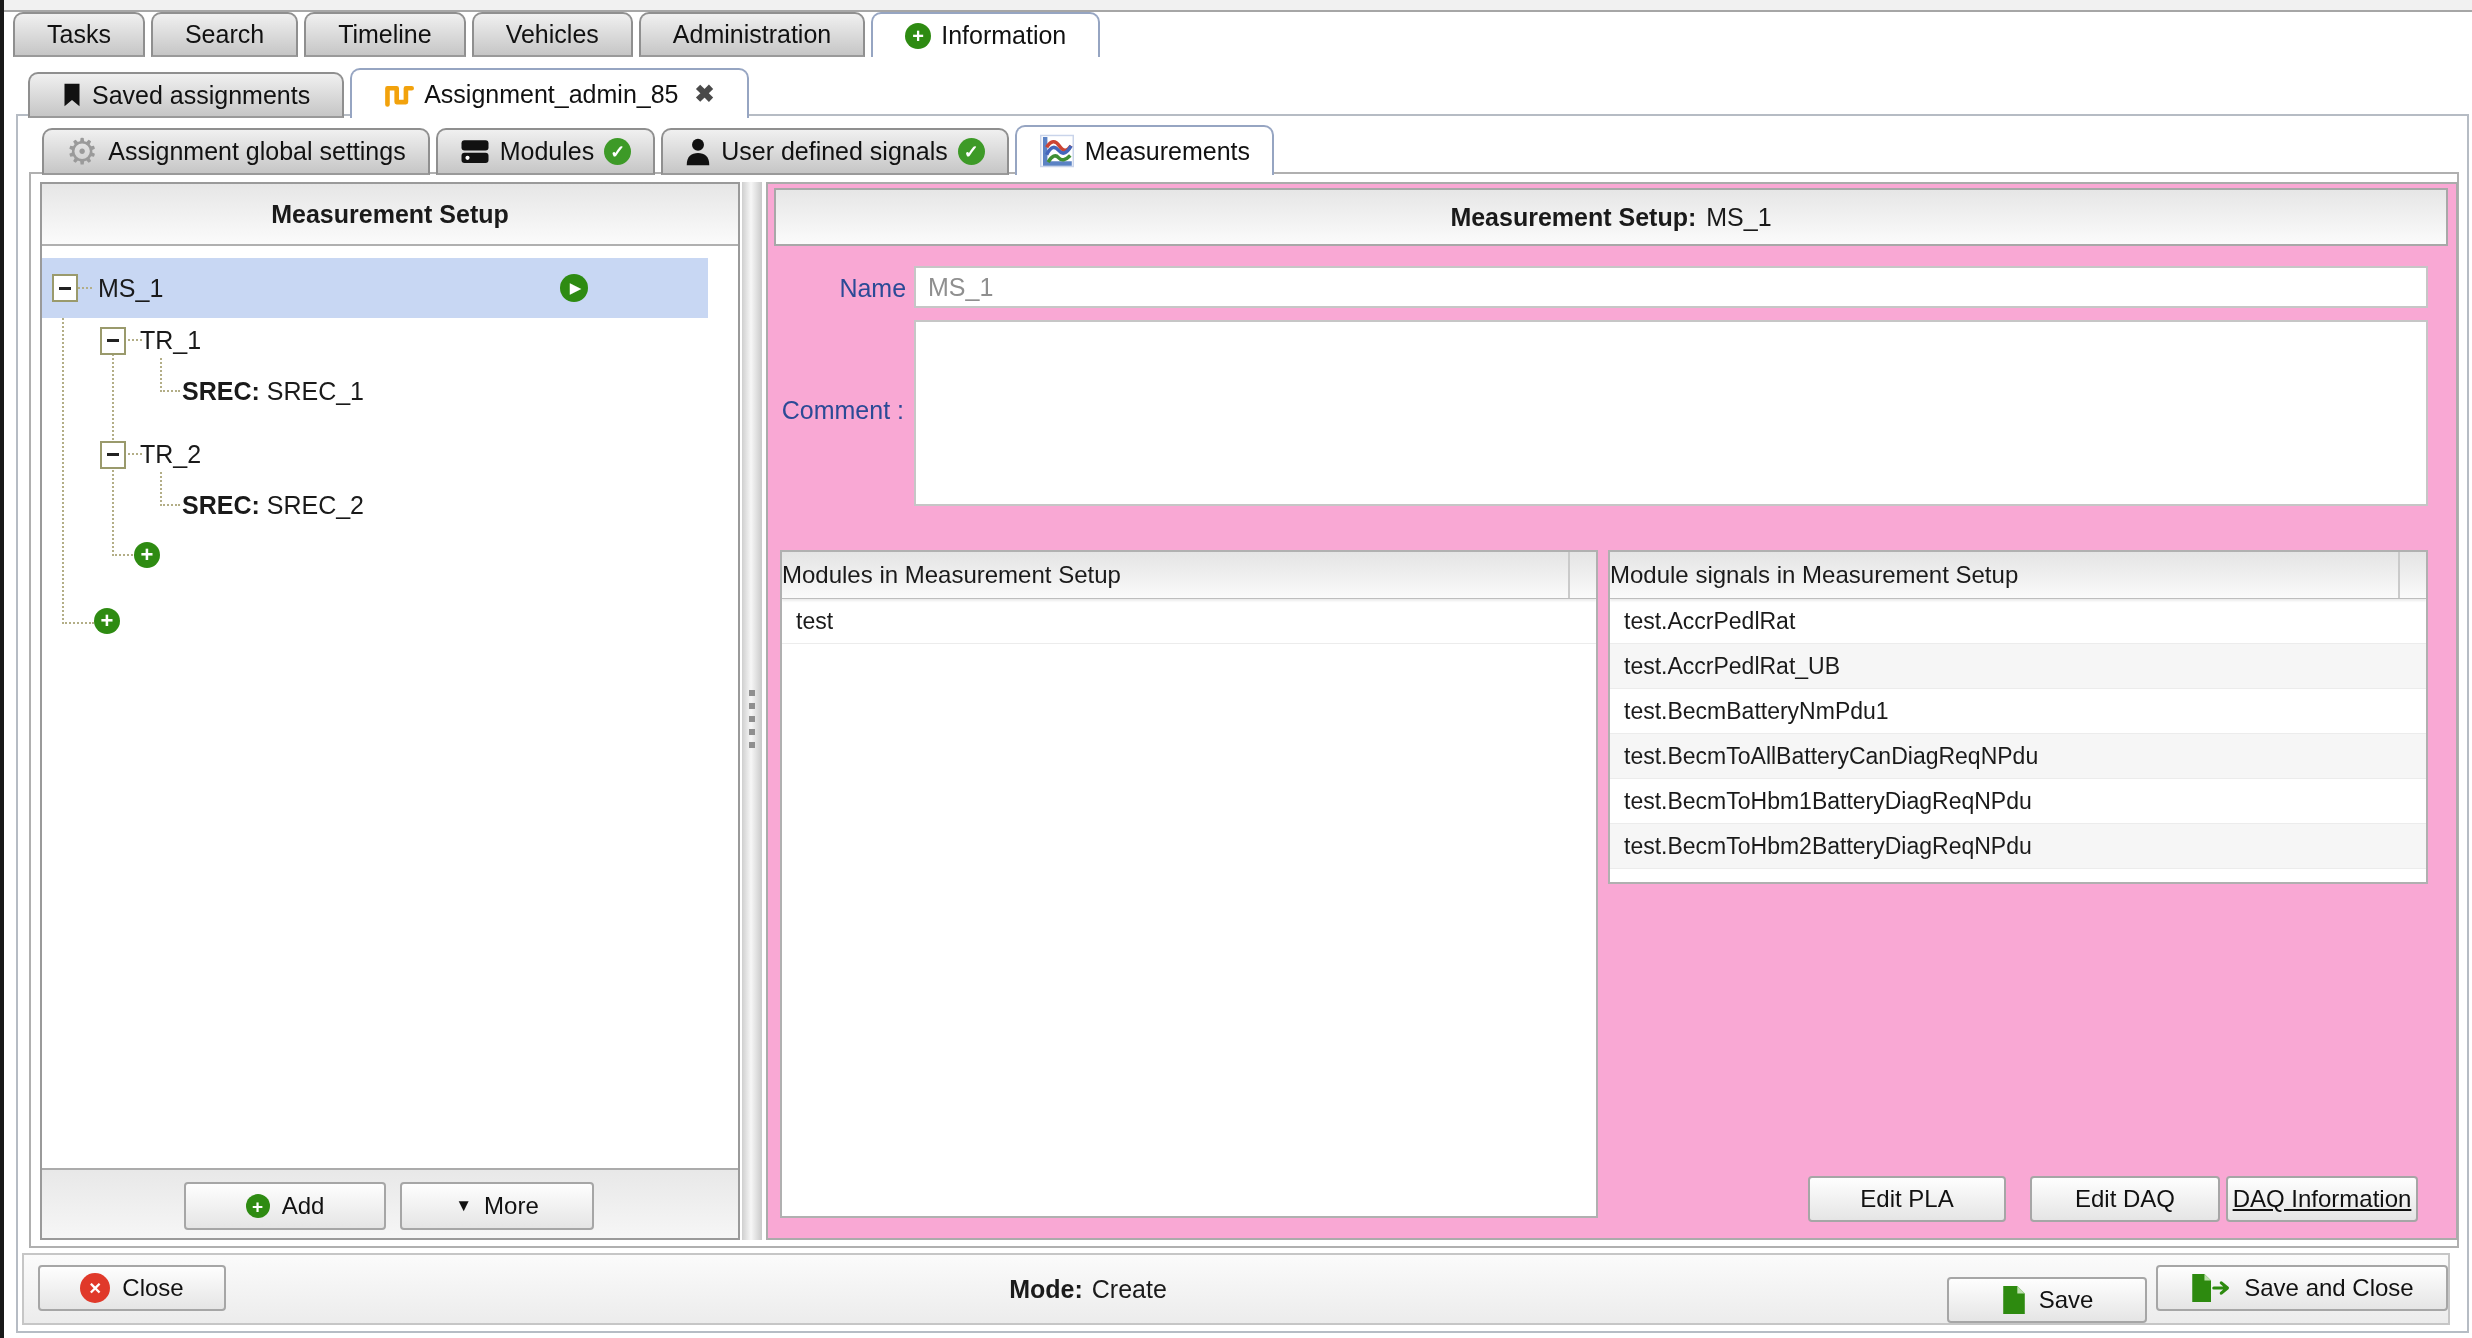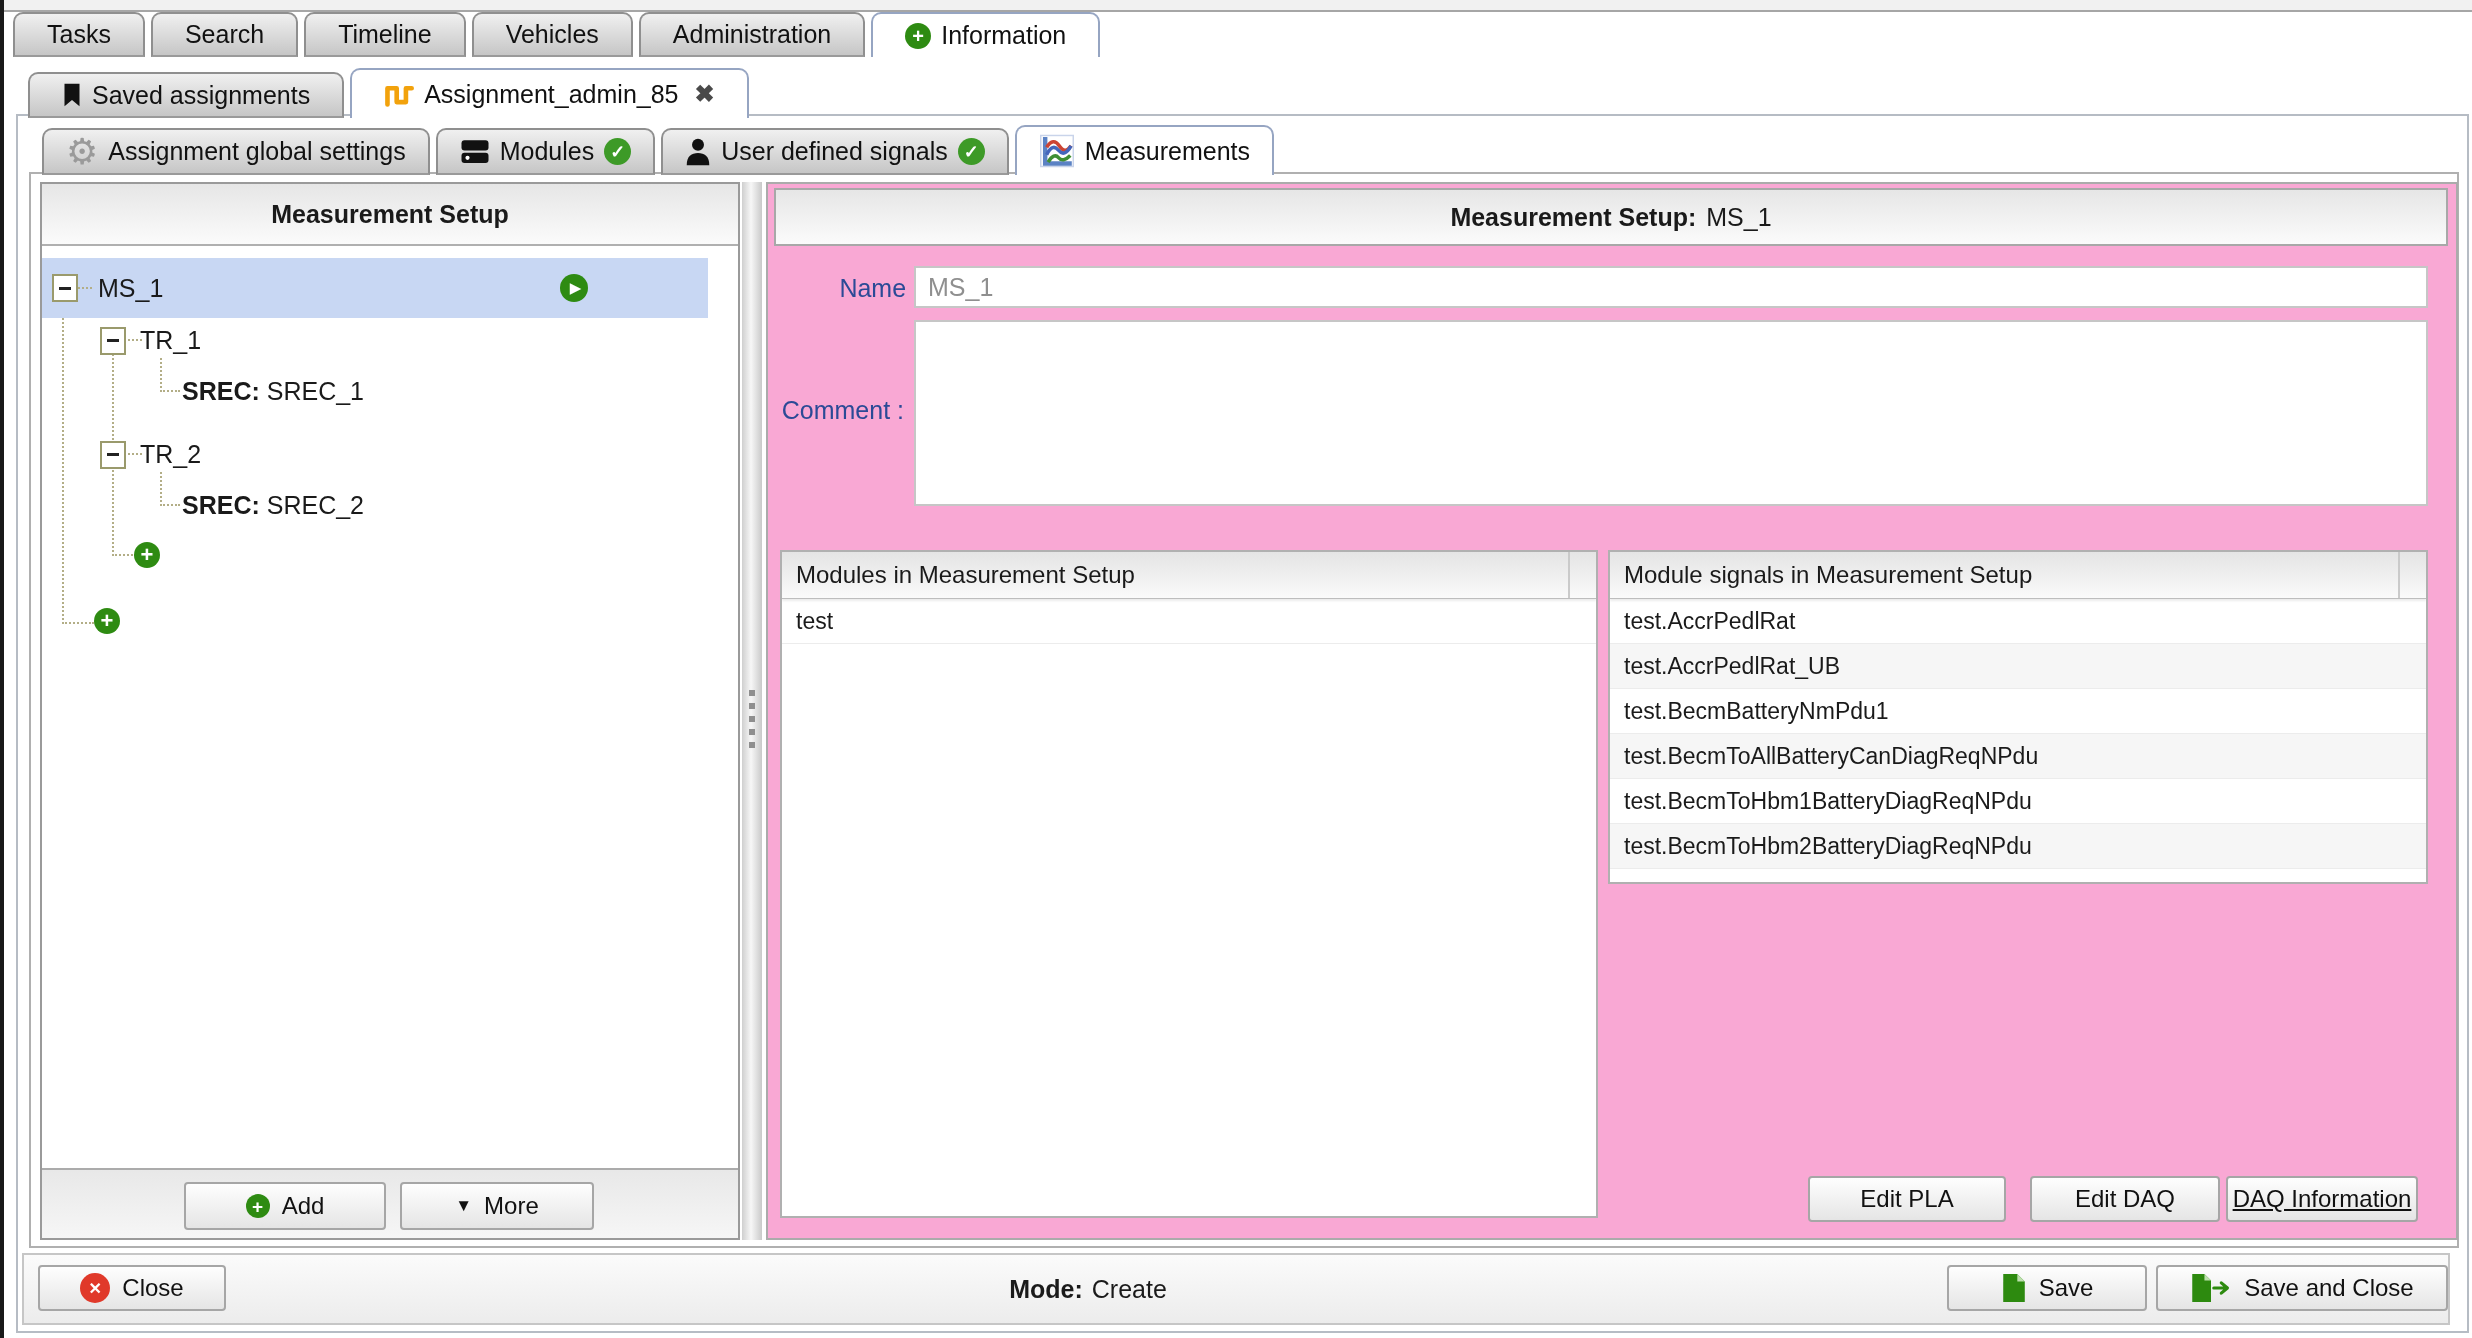--- a/index.html
+++ b/index.html
@@ -82,21 +82,21 @@
   .details-panel{left:735px;top:8px;width:1692px;height:1058px;border:2px solid #ababab;
     box-sizing:border-box;background:#f9a8d4;}
   .fld-label{position:absolute;width:136px;text-align:right;color:#2b4a96;font-size:25px;}
   .inputbox{position:absolute;border:2px solid #c6c6c6;box-sizing:border-box;background:#fff;
     font-family:"Liberation Sans",sans-serif;}
   input.inputbox{font-size:25px;color:#8f8f8f;padding:0 12px;outline:none;}
   textarea.inputbox{resize:none;outline:none;font-size:24px;padding:8px 12px;}
 
   .listbox{position:absolute;border:2px solid #b0b0b0;box-sizing:border-box;background:#fff;overflow:hidden;}
   .list-header{height:46px;background:linear-gradient(#e4e4e4,#fafafa);border-bottom:1px solid #bdbdbd;
-    display:flex;align-items:center;padding-left:14px;font-size:24px;position:relative;box-shadow:0 2px 2px rgba(0,0,0,.08);}
+    display:flex;align-items:center;font-size:24px;position:relative;box-shadow:0 2px 2px rgba(0,0,0,.08);}
   .list-header::after{content:"";position:absolute;right:26px;top:0;bottom:0;border-left:2px solid #cacaca;}
   .list-row{height:44px;line-height:44px;padding-left:14px;font-size:23px;border-bottom:1px solid #ececec;
     white-space:nowrap;overflow:hidden;}
   .list-row:nth-of-type(even){background:#f6f6f6;}
 
   
   .footer-bar{left:22px;top:1253px;width:2428px;height:72px;border:2px solid #c6c6c6;box-sizing:border-box;
     background:linear-gradient(#fbfbfb,#ececec);z-index:3;}
   .mode-text{position:absolute;left:1064px;top:0;height:68px;display:flex;align-items:center;
     transform:translateX(-50%);font-size:25px;}
@@ -313,21 +313,21 @@
 
 <div class="abs footer-bar">
   <div class="btn abs" style="left:14px;top:10px;width:188px;height:46px;">
     <span class="circle-btn red-circle">✕</span>
     <span>Close</span>
   </div>
   <div class="mode-text">
     <b>Mode:</b>
     <span style="margin-left:9px;">Create</span>
   </div>
-  <div class="btn abs" style="left:1923px;top:10px;width:200px;height:46px;">
+  <div class="btn abs" style="left:1923px;top:22px;width:200px;height:46px;">
     <svg width="26" height="30" viewBox="0 0 27 32">
       <path d="M2 1 h15 l8 8 v22 h-23 z" fill="#2d8a0f"></path>
       <path d="M17 1 l8 8 h-8 z" fill="#bde0ae"></path>
     </svg>
     <span>Save</span>
   </div>
   <div class="btn abs" style="left:2132px;top:10px;width:292px;height:46px;">
     <svg width="42" height="30" viewBox="0 0 44 32">
       <path d="M2 1 h13 l7 7 v23 h-20 z" fill="#2d8a0f"></path>
       <path d="M15 1 l7 7 h-7 z" fill="#bde0ae"></path>

